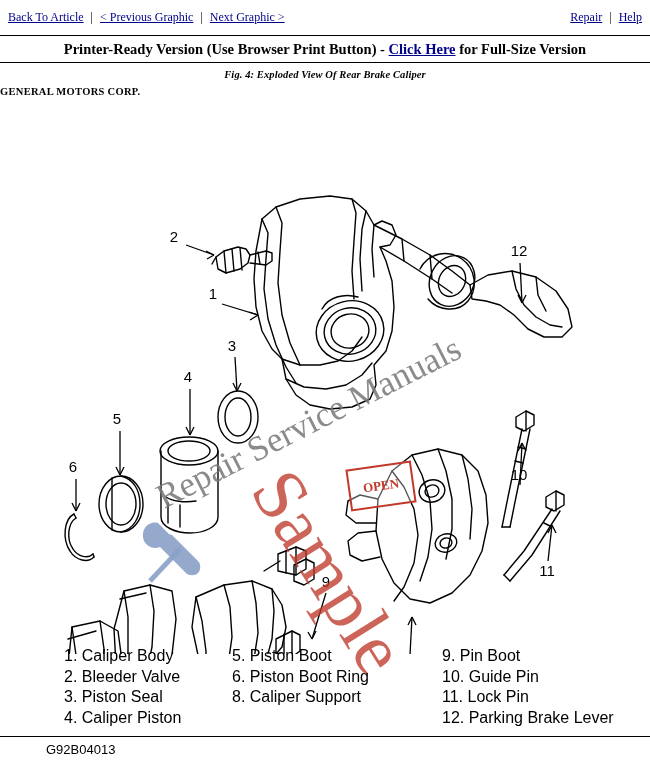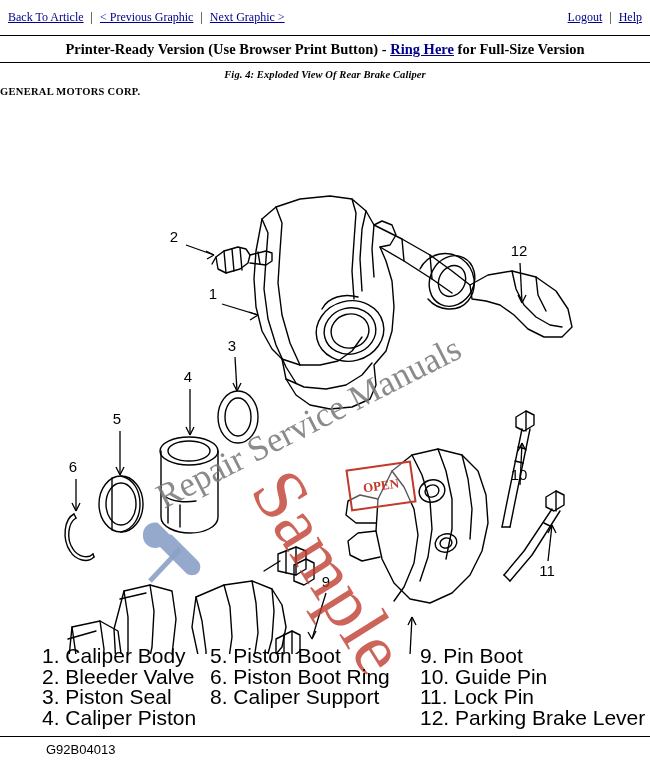--- a/index.html
+++ b/index.html
@@ -144,23 +144,23 @@
   }
 
   
   .legend {
     position: absolute;
     left: 0;
     top: 646px;
     width: 650px;
     height: 86px;
     display: flex;
-    padding-left: 42px;
+    padding-left: 64px;
     box-sizing: border-box;
-    font-size: 21px;
+    font-size: 16px;
     font-family: "Liberation Sans", sans-serif;
   }
   .legend-col {
     line-height: 20.5px;
   }
   .legend-col.c1 { width: 168px; }
   .legend-col.c2 { width: 210px; }
   .legend-col.c3 { width: 200px; }
   .legend-item {
     white-space: nowrap;
@@ -193,28 +193,28 @@
 
 <div class="navbar">
   <div class="nav-left">
     <span class="nav-link">Back To Article</span>
     <span class="nav-sep">|</span>
     <span class="nav-link">&lt; Previous Graphic</span>
     <span class="nav-sep">|</span>
     <span class="nav-link">Next Graphic &gt;</span>
   </div>
   <div class="nav-right">
-    <span class="nav-link">Logout</span>
+    <span class="nav-link">Repair</span>
     <span class="nav-sep">|</span>
     <span class="nav-link">Help</span>
   </div>
 </div>
 
 <div class="printer-line">
-  <span>Printer-Ready Version (Use Browser Print Button) - </span><span class="click-here">Ring Here</span><span> for Full-Size Version</span>
+  <span>Printer-Ready Version (Use Browser Print Button) - </span><span class="click-here">Click Here</span><span> for Full-Size Version</span>
 </div>
 
 <div class="fig-title">Fig. 4: Exploded View Of Rear Brake Caliper</div>
 <div class="fig-corp">GENERAL MOTORS CORP.</div>
 
 <div class="drawing">
 
   <svg width="650" height="555" viewBox="0 0 650 555">
     <g fill="none" stroke="#000" stroke-width="1.4" stroke-linejoin="round" stroke-linecap="round">
 

